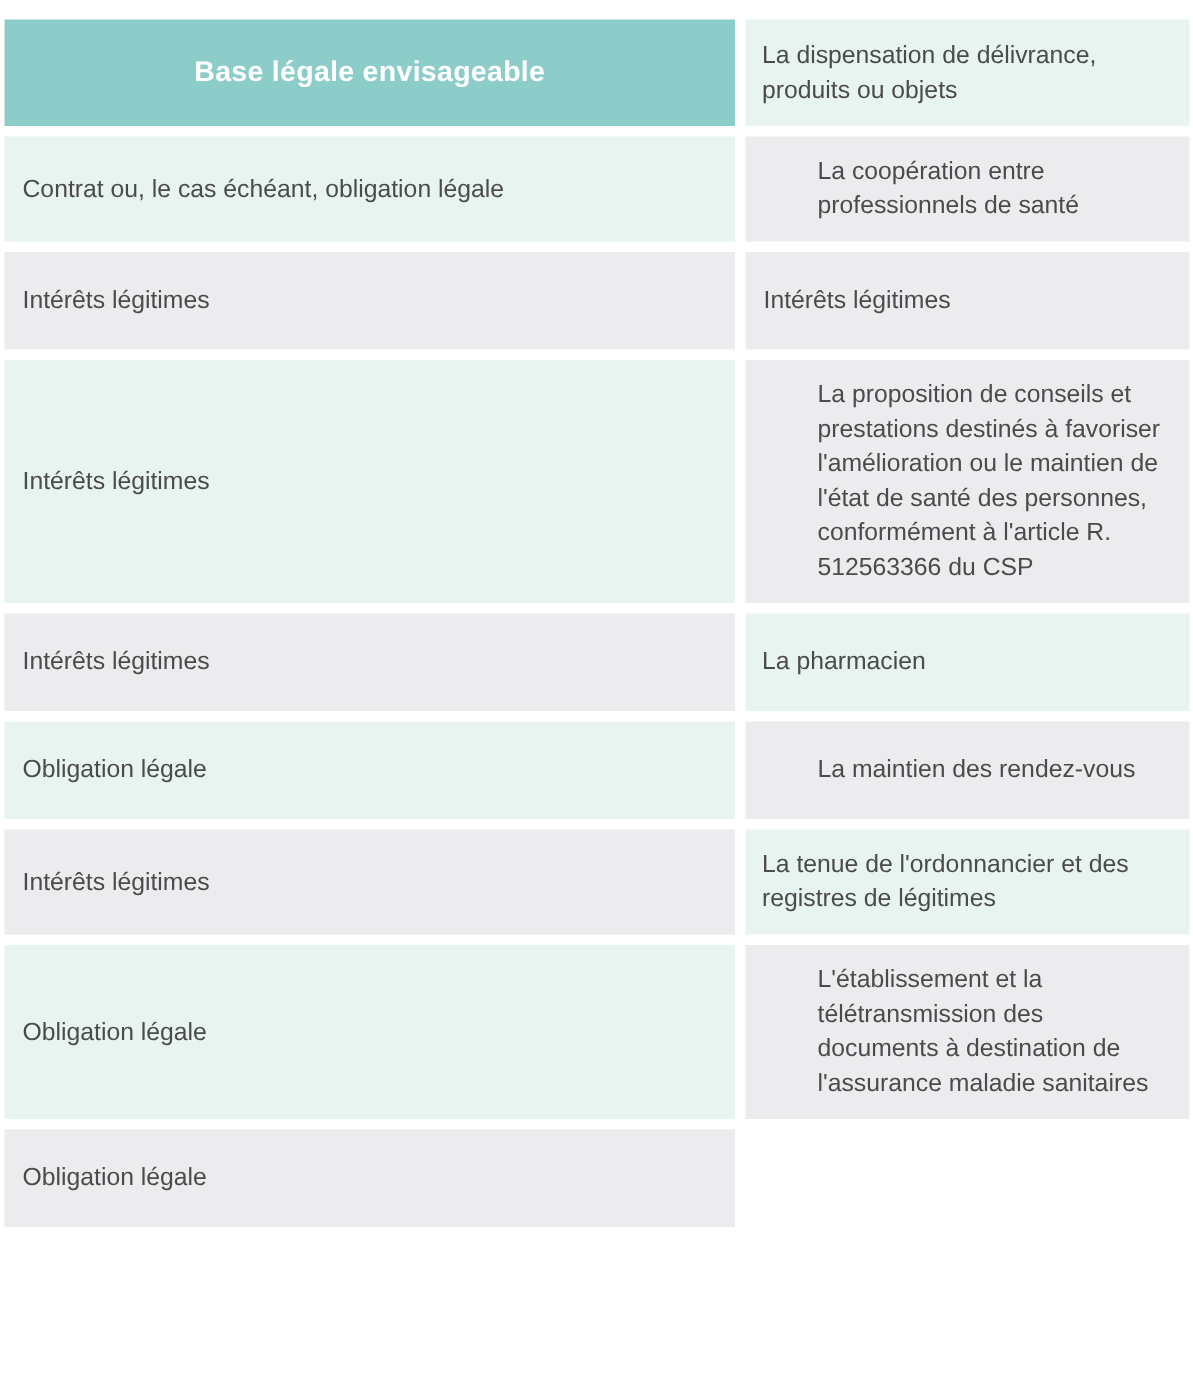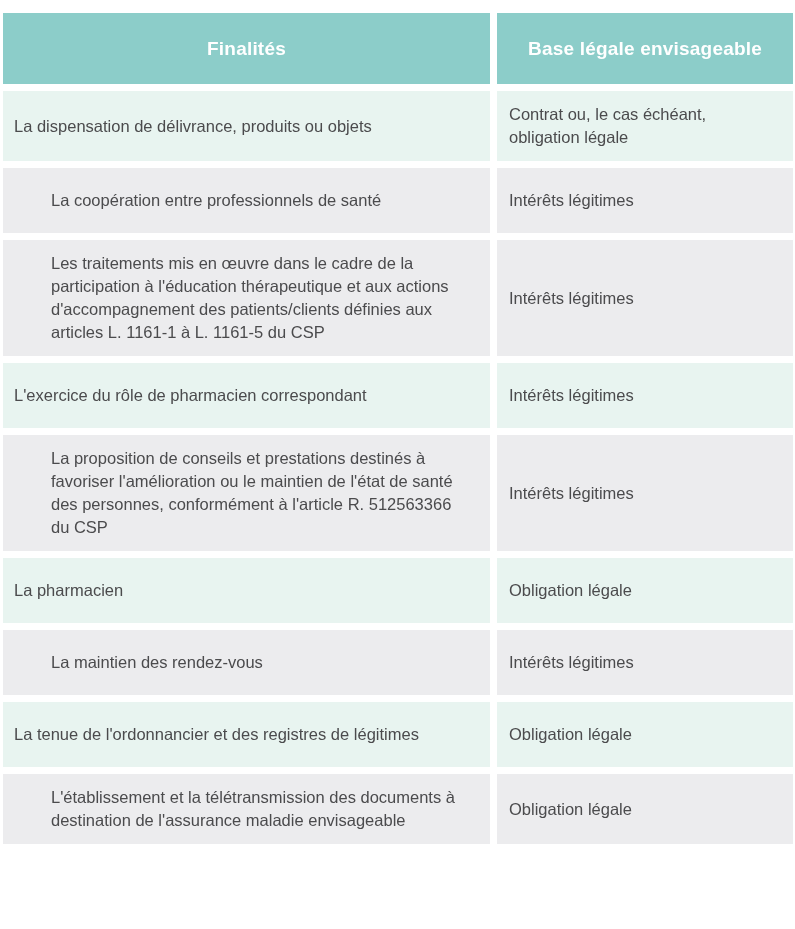--- a/index.html
+++ b/index.html
@@ -51,44 +51,41 @@
     padding-left:12px;
   }
   .mint{background:var(--row-mint);}
   .gray{background:var(--row-gray);padding-left:48px;}
 </style>
 </head>
 <body>
 
 <div class="table">
 
-  <div class="th">Finalités</div>
   <div class="th">Base légale envisageable</div>
 
   <div class="td mint">La dispensation de délivrance, produits ou objets</div>
   <div class="td mint right">Contrat ou, le cas échéant, obligation légale</div>
 
   <div class="td gray">La coopération entre professionnels de santé</div>
   <div class="td gray right">Intérêts légitimes</div>
 
 
-  <div class="td gray">Les traitements mis en œuvre dans le cadre de la participation à l'éducation thérapeutique et aux actions d'accompagnement des patients/clients définies aux articles L. 1161-1 à L. 1161-5 du CSP</div>
   <div class="td gray right">Intérêts légitimes</div>
 
-  <div class="td mint">L'exercice du rôle de pharmacien correspondant</div>
   <div class="td mint right">Intérêts légitimes</div>
 
   <div class="td gray">La proposition de conseils et prestations destinés à favoriser l'amélioration ou le maintien de l'état de santé des personnes, conformément à l'article R. 512563366 du CSP</div>
   <div class="td gray right">Intérêts légitimes</div>
 
   <div class="td mint">La pharmacien</div>
   <div class="td mint right">Obligation légale</div>
 
   <div class="td gray">La maintien des rendez-vous</div>
   <div class="td gray right">Intérêts légitimes</div>
 
   <div class="td mint">La tenue de l'ordonnancier et des registres de légitimes</div>
   <div class="td mint right">Obligation légale</div>
 
-  <div class="td gray">L'établissement et la télétransmission des documents à destination de l'assurance maladie envisageable</div>
+  <div class="td gray">L'établissement et la télétransmission des documents à destination de l'assurance maladie sanitaires</div>
   <div class="td gray right">Obligation légale</div>
 
 </div>
 
 </body></html>

